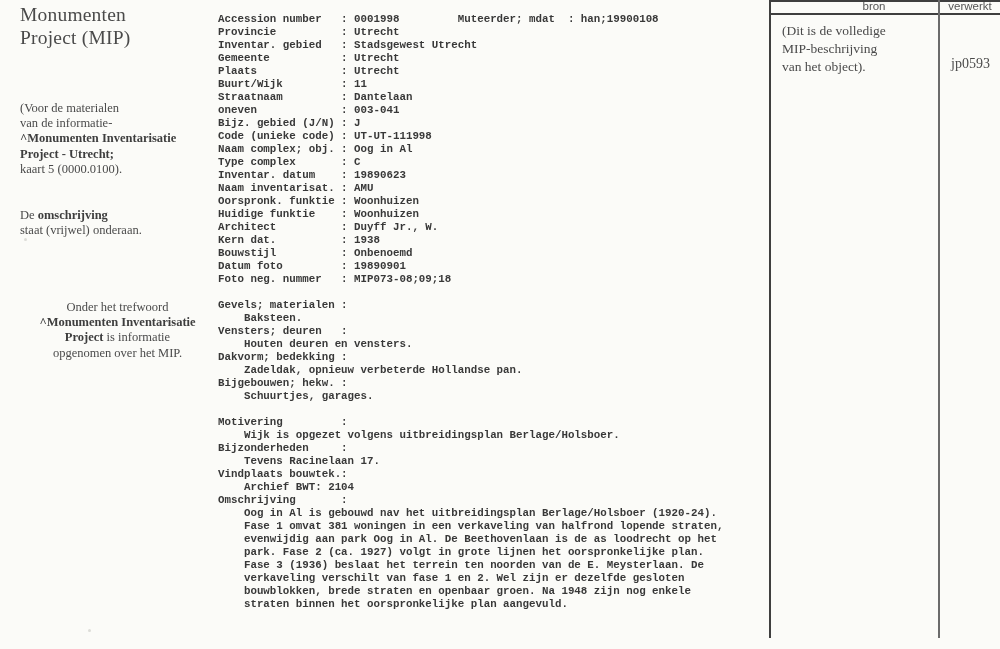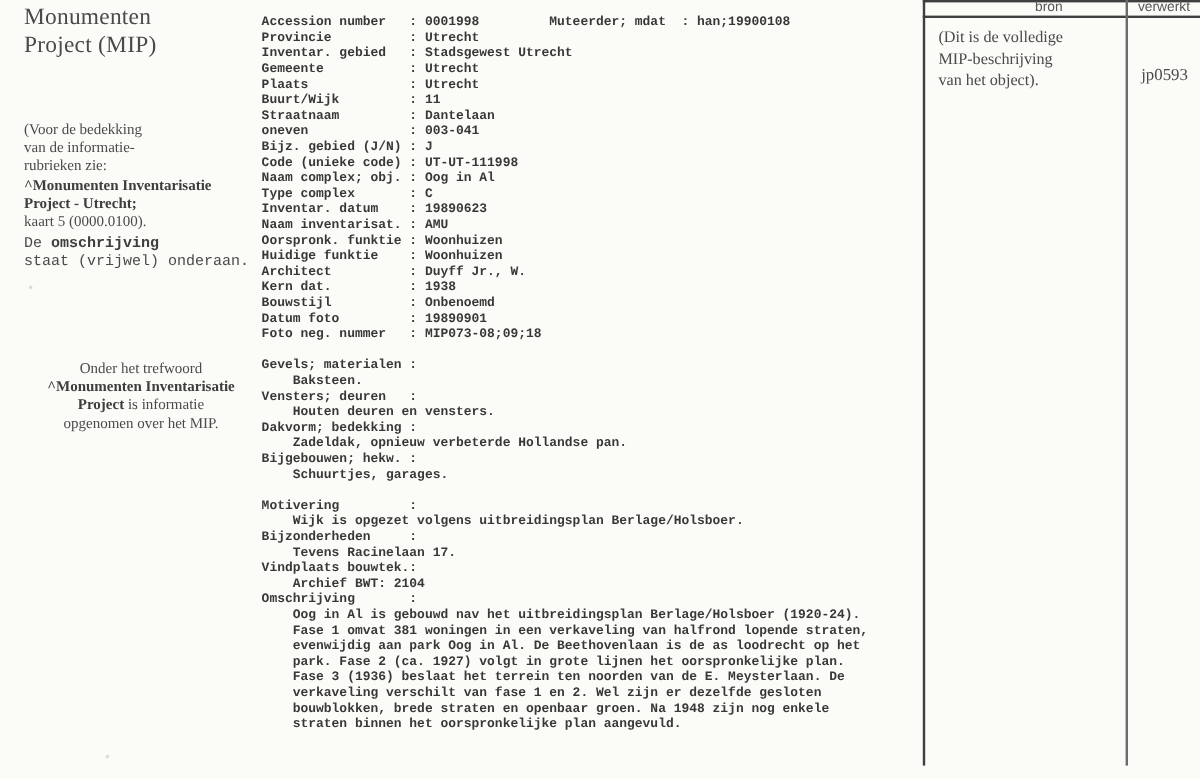--- a/index.html
+++ b/index.html
@@ -19,21 +19,21 @@
     letter-spacing:.2px;
   }
   .note{
     left:20px;width:195px;
     font-size:12.5px;line-height:15.2px;
     color:var(--c-ink_serif,#4a4a4a);
     white-space:nowrap;
   }
   .note .b, .mip-title .b{font-weight:bold;color:var(--c-ink_serif_bold,#3e3e3e);}
   #note-legend{top:101px;}
-  #note-omschrijving{top:196px;font-family:Liberation Mono, monospace;}
+  #note-omschrijving{top:208px;}
   #note-trefwoord{top:300px;text-align:center;}
 
   
   .record{
     left:218px;top:13px;width:540px;
     font-family:"Liberation Mono", monospace;
     font-size:10.8px;line-height:13px;
     font-weight:bold;
     color:var(--c-ink_mono,#383838);
   }
@@ -70,23 +70,22 @@
 </style>
 </head>
 <body>
 
 <div class="abs mip-title">
     <div>Monumenten</div>
     <div>Project (MIP)</div>
   </div>
 
 <div id="note-legend" class="abs note">
-    <div><span>(Voor de bedekking</span></div>
+    <div><span>(Voor de materialen</span></div>
     <div><span>van de informatie-</span></div>
-    <div><span>rubrieken zie:</span></div>
     <div><span class="b">^Monumenten Inventarisatie</span></div>
     <div><span class="b">Project - Utrecht;</span></div>
     <div><span>kaart 5 (0000.0100).</span></div>
   </div>
 
 <div id="note-omschrijving" class="abs note">
     <div><span>De </span><span class="b">omschrijving</span></div>
     <div><span>staat (vrijwel) onderaan.</span></div>
   </div>
 

